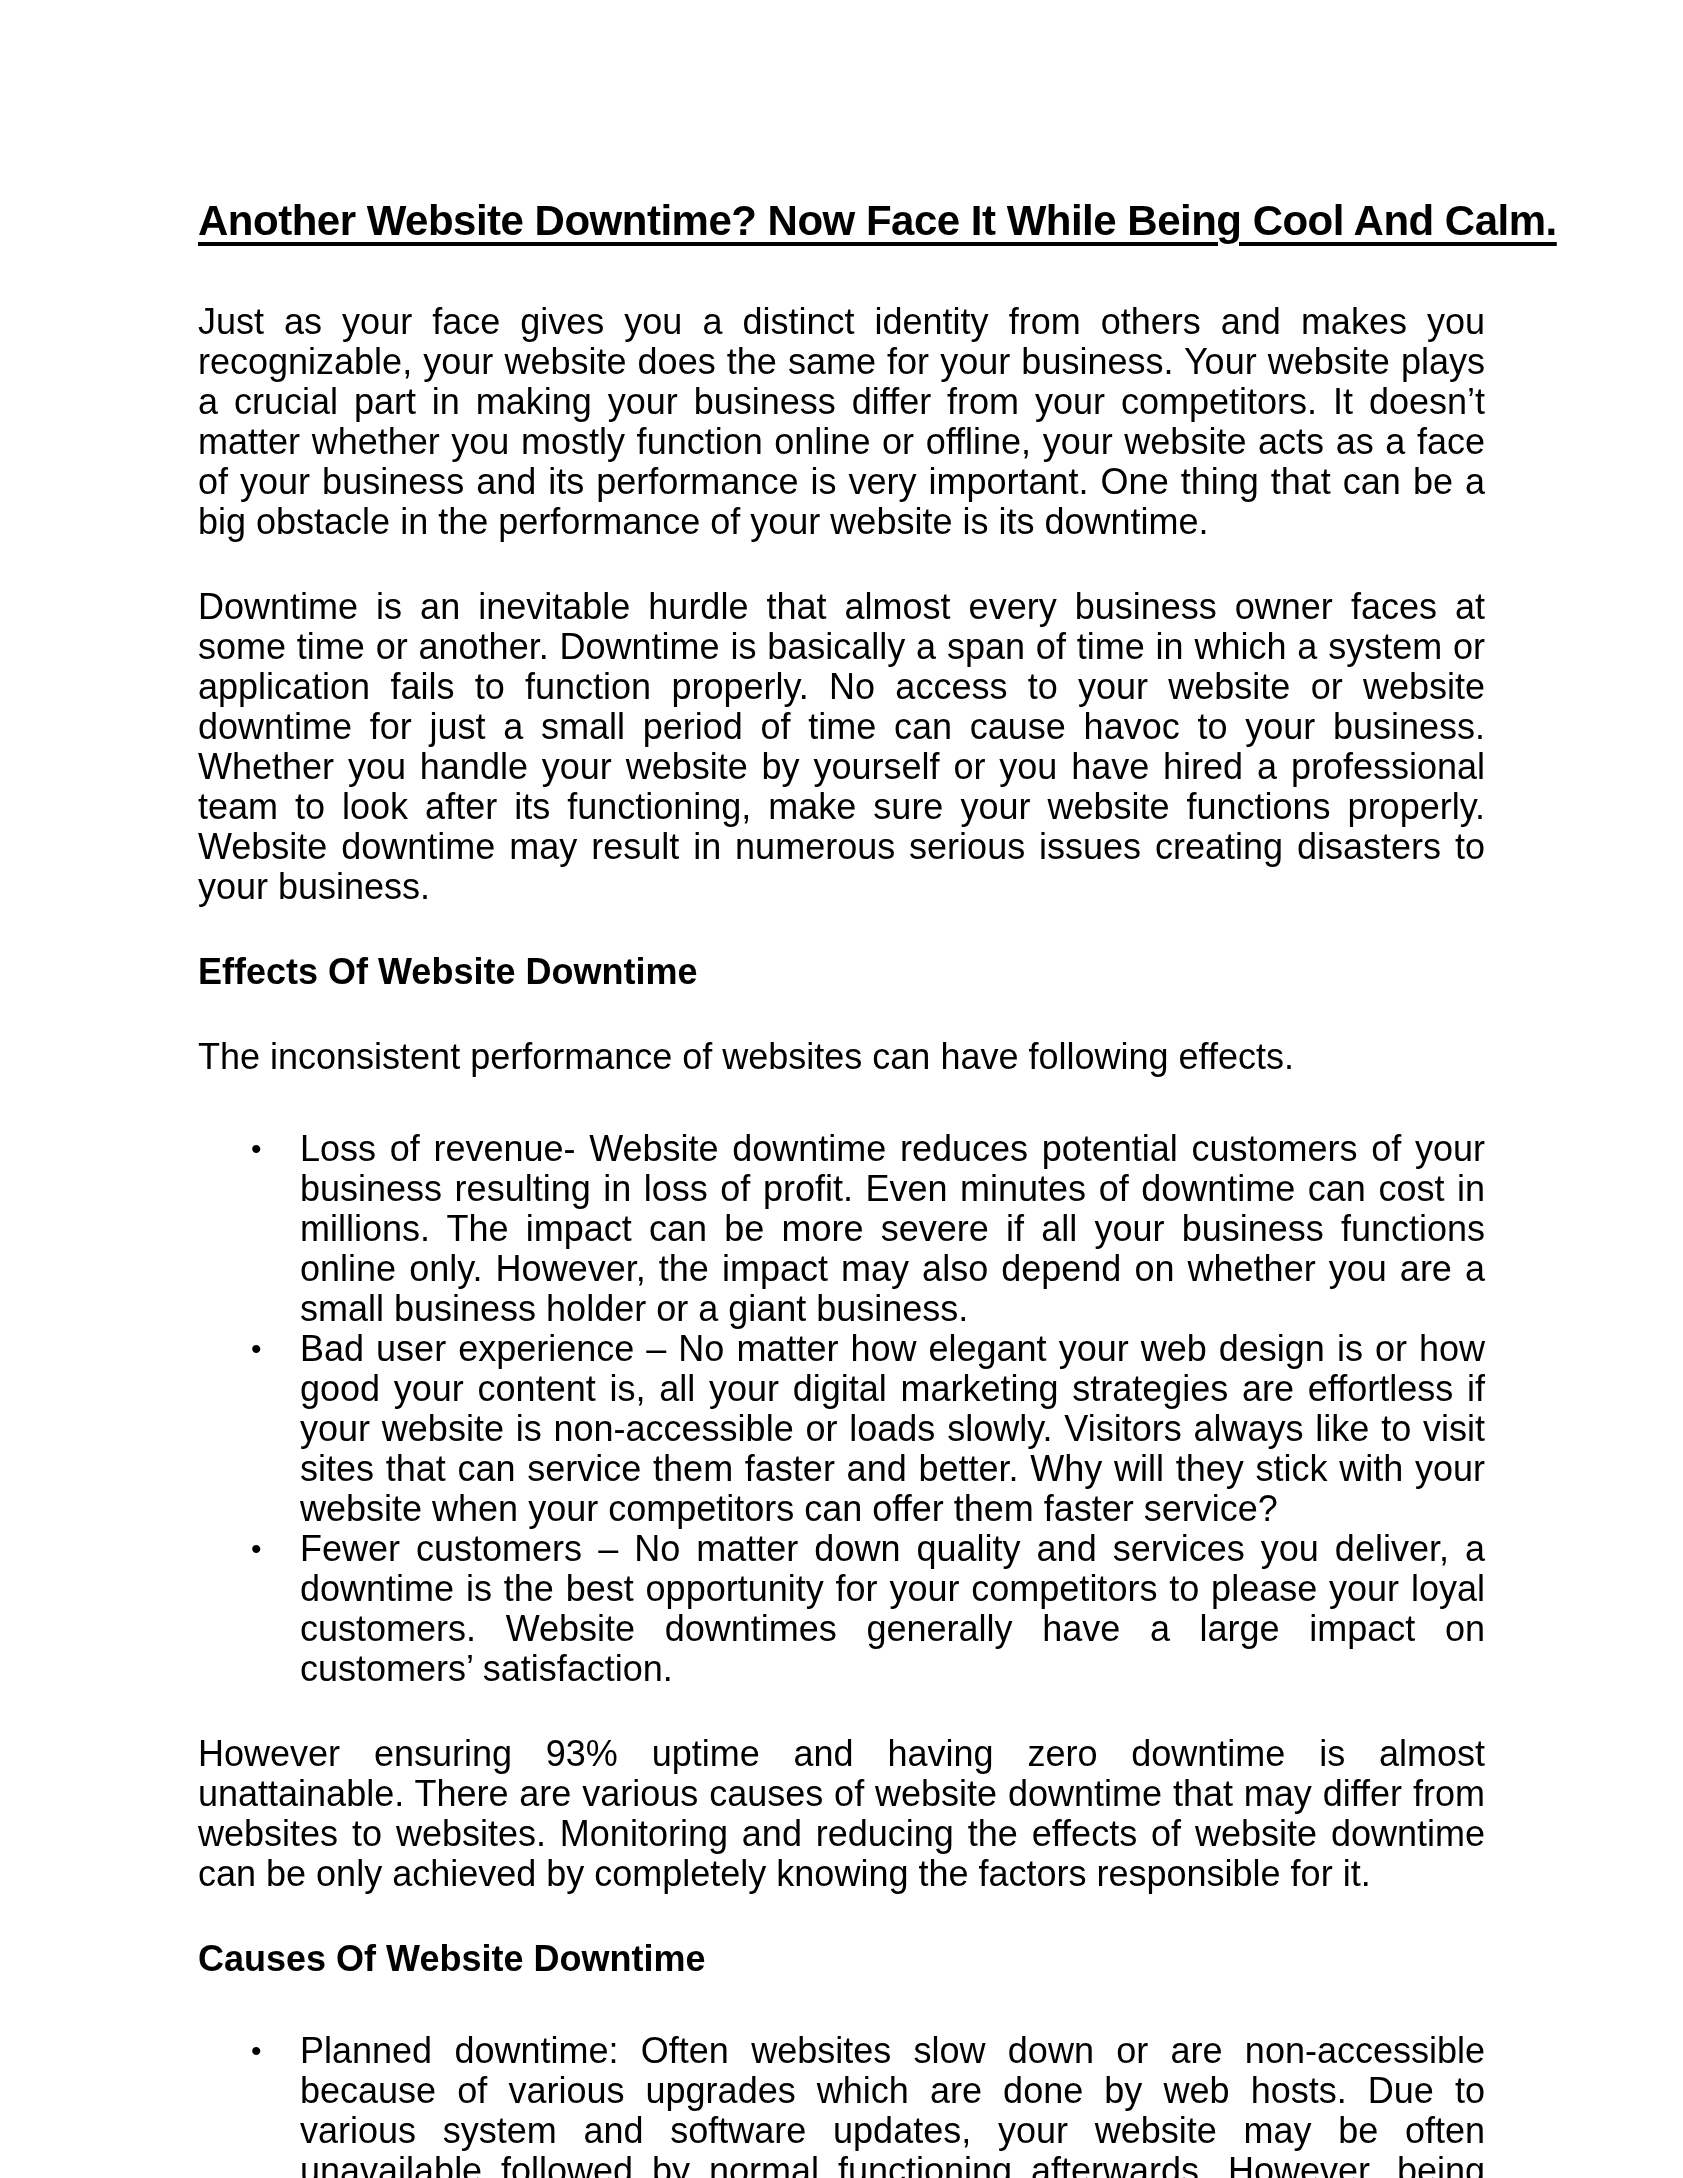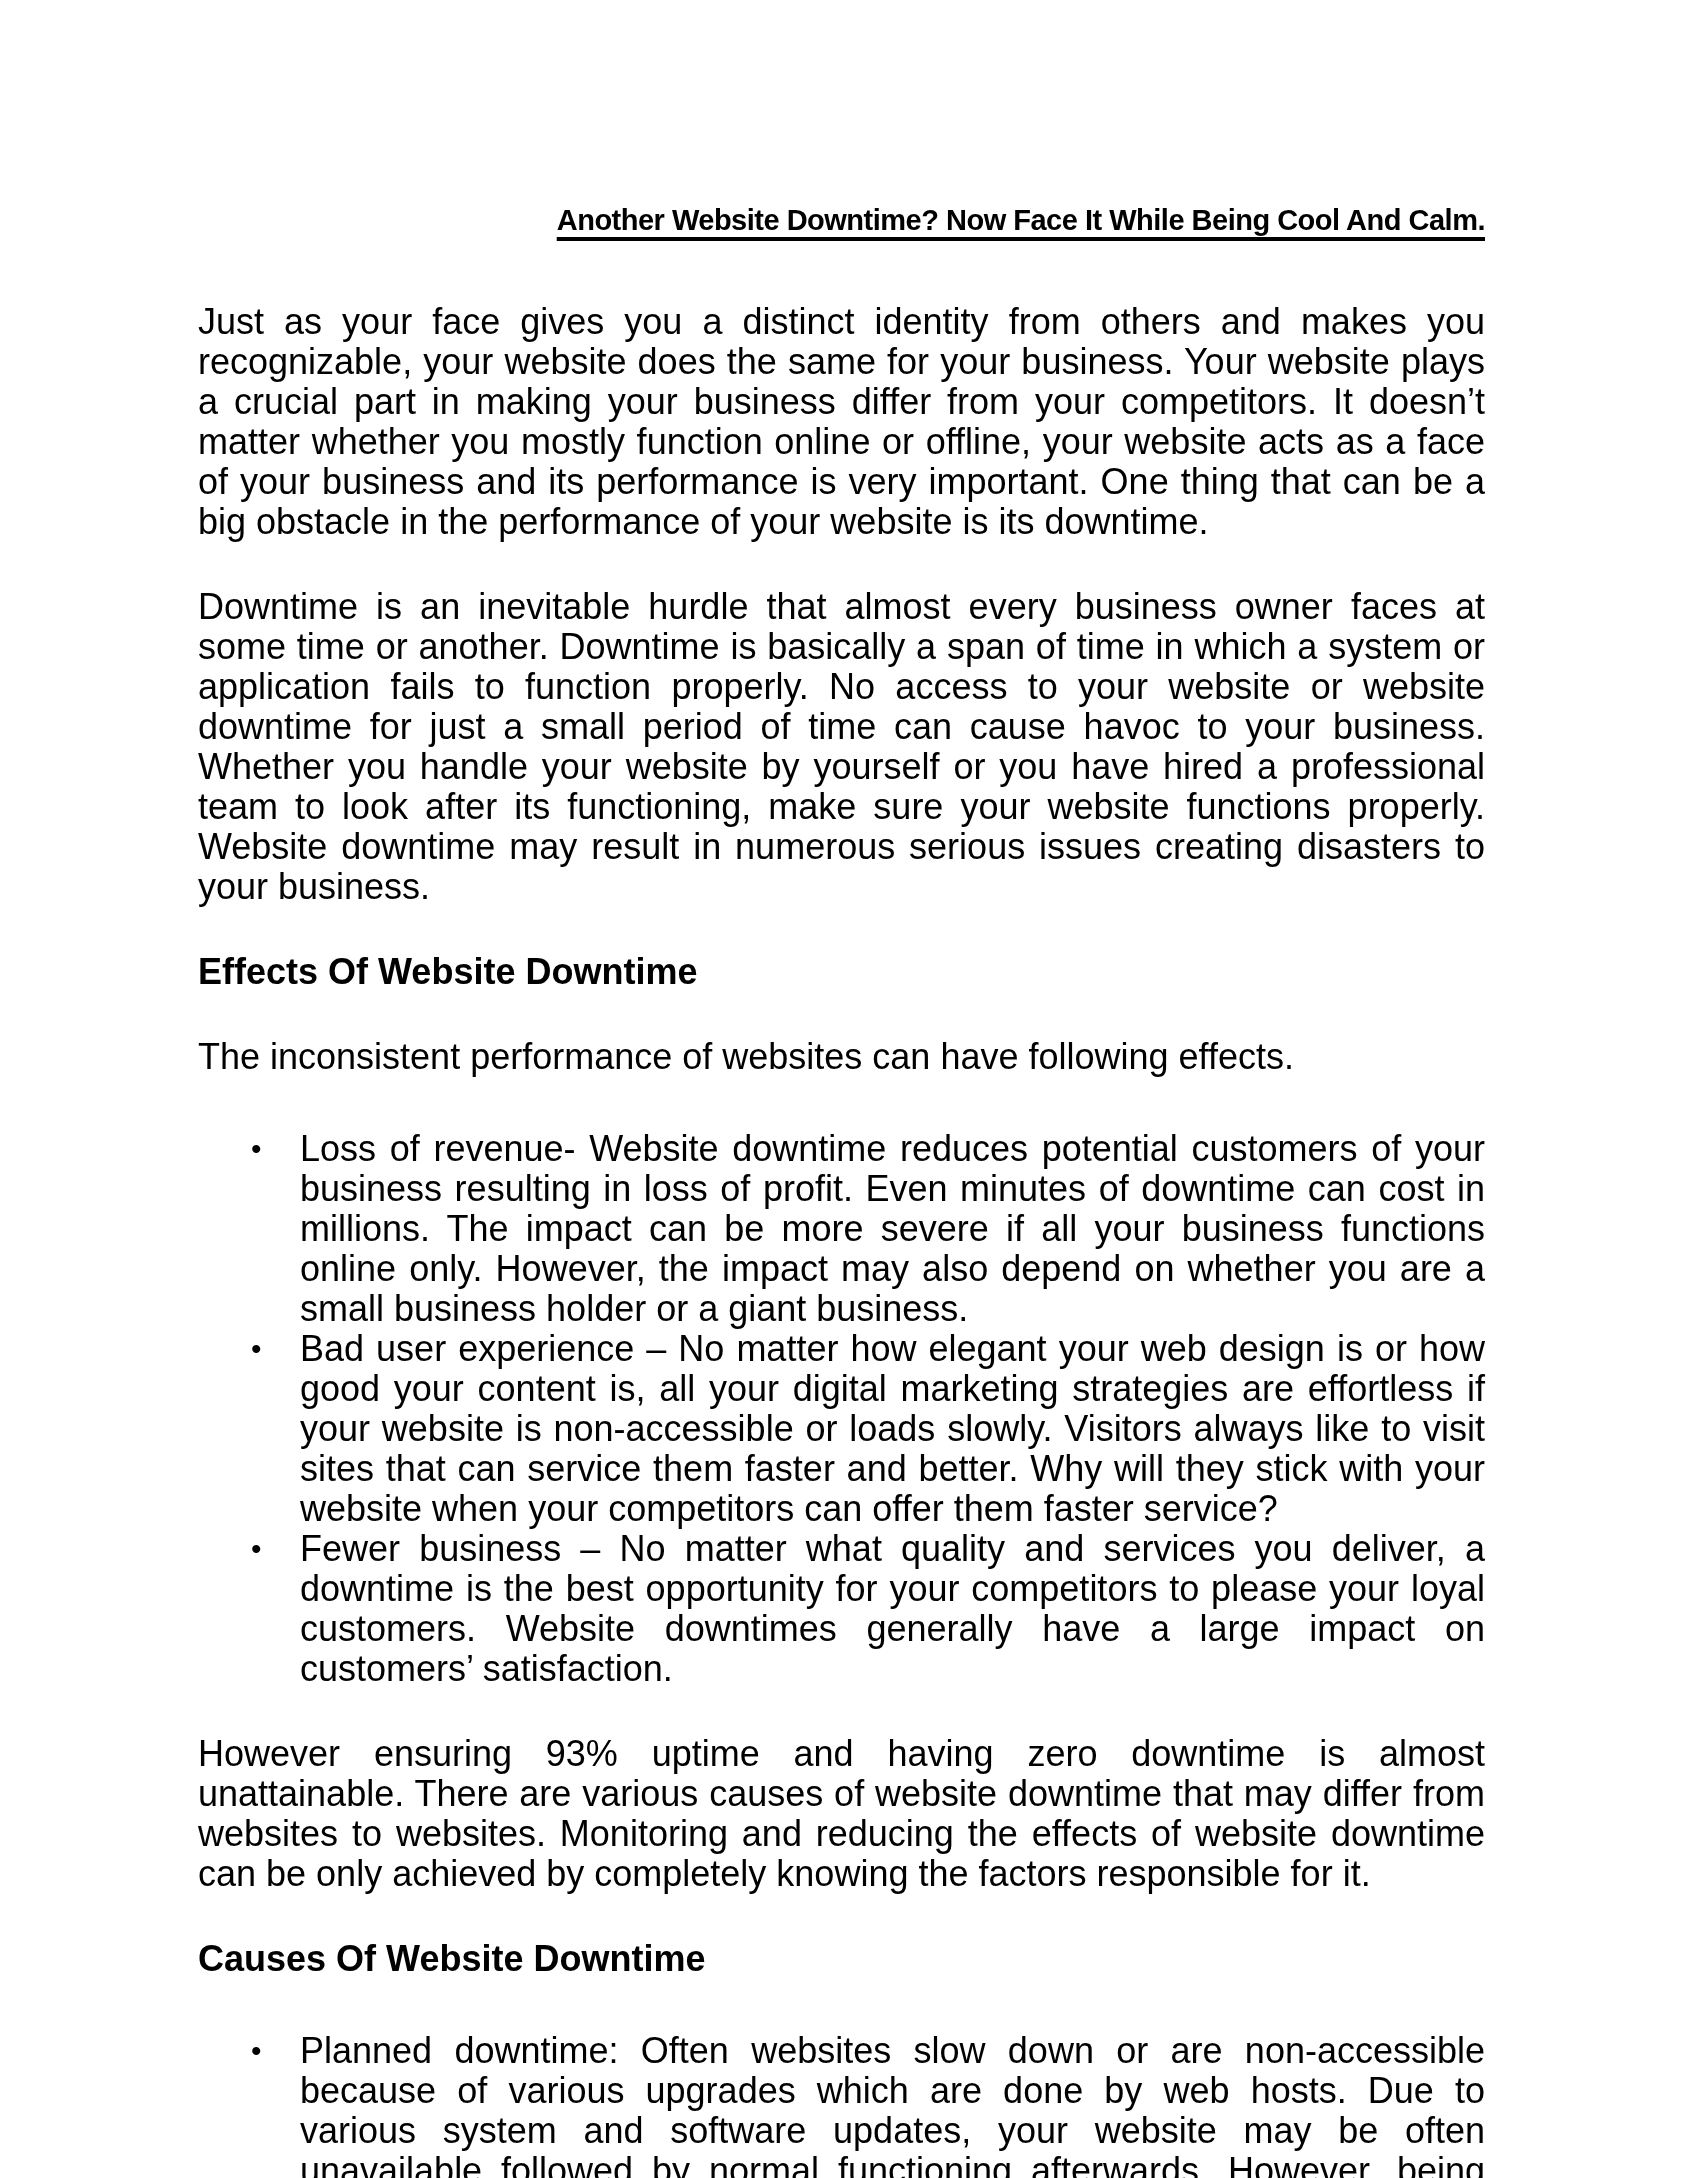--- a/index.html
+++ b/index.html
@@ -15,21 +15,21 @@
   }
   .page {
     box-sizing: border-box;
     width: 1683px;
     height: 2178px;
     padding: 194px 198px 59px 198px;
     overflow: hidden;
     background: #ffffff;
   }
   .title {
-    font-size: 29px;
+    font-size: 42px;
     line-height: 53px;
     font-weight: bold;
     text-align: right;
     white-space: nowrap;
     letter-spacing: -0.5px;
     margin: 0 0 55px 0;
     text-decoration: underline;
     text-decoration-thickness: 4px;
     text-underline-offset: 7px;
   }
@@ -74,21 +74,21 @@
 
   <p class="para">Downtime is an inevitable hurdle that almost every business owner faces at some time or another. Downtime is basically a span of time in which a system or application fails to function properly. No access to your website or website downtime for just a small period of time can cause havoc to your business. Whether you handle your website by yourself or you have hired a professional team to look after its functioning, make sure your website functions properly. Website downtime may result in numerous serious issues creating disasters to your business.</p>
 
   <h2 class="heading">Effects Of Website Downtime</h2>
 
   <p class="para">The inconsistent performance of websites can have following effects.</p>
 
   <ul class="bullets">
     <li class="bullet">Loss of revenue- Website downtime reduces potential customers of your business resulting in loss of profit. Even minutes of downtime can cost in millions. The impact can be more severe if all your business functions online only. However, the impact may also depend on whether you are a small business holder or a giant business.</li>
     <li class="bullet">Bad user experience – No matter how elegant your web design is or how good your content is, all your digital marketing strategies are effortless if your website is non-accessible or loads slowly. Visitors always like to visit sites that can service them faster and better. Why will they stick with your website when your competitors can offer them faster service?</li>
-    <li class="bullet">Fewer business – No matter what quality and services you deliver, a downtime is the best opportunity for your competitors to please your loyal customers. Website downtimes generally have a large impact on customers’ satisfaction.</li>
+    <li class="bullet">Fewer customers – No matter down quality and services you deliver, a downtime is the best opportunity for your competitors to please your loyal customers. Website downtimes generally have a large impact on customers’ satisfaction.</li>
   </ul>
 
   <p class="para">However ensuring 93% uptime and having zero downtime is almost unattainable. There are various causes of website downtime that may differ from websites to websites. Monitoring and reducing the effects of website downtime can be only achieved by completely knowing the factors responsible for it.</p>
 
   <h2 class="heading">Causes Of Website Downtime</h2>
 
   <ul class="bullets">
     <li class="bullet">Planned downtime: Often websites slow down or are non-accessible because of various upgrades which are done by web hosts. Due to various system and software updates, your website may be often unavailable followed by normal functioning afterwards. However, being informed about these updates can lessen the impact.</li>
   </ul>
 

